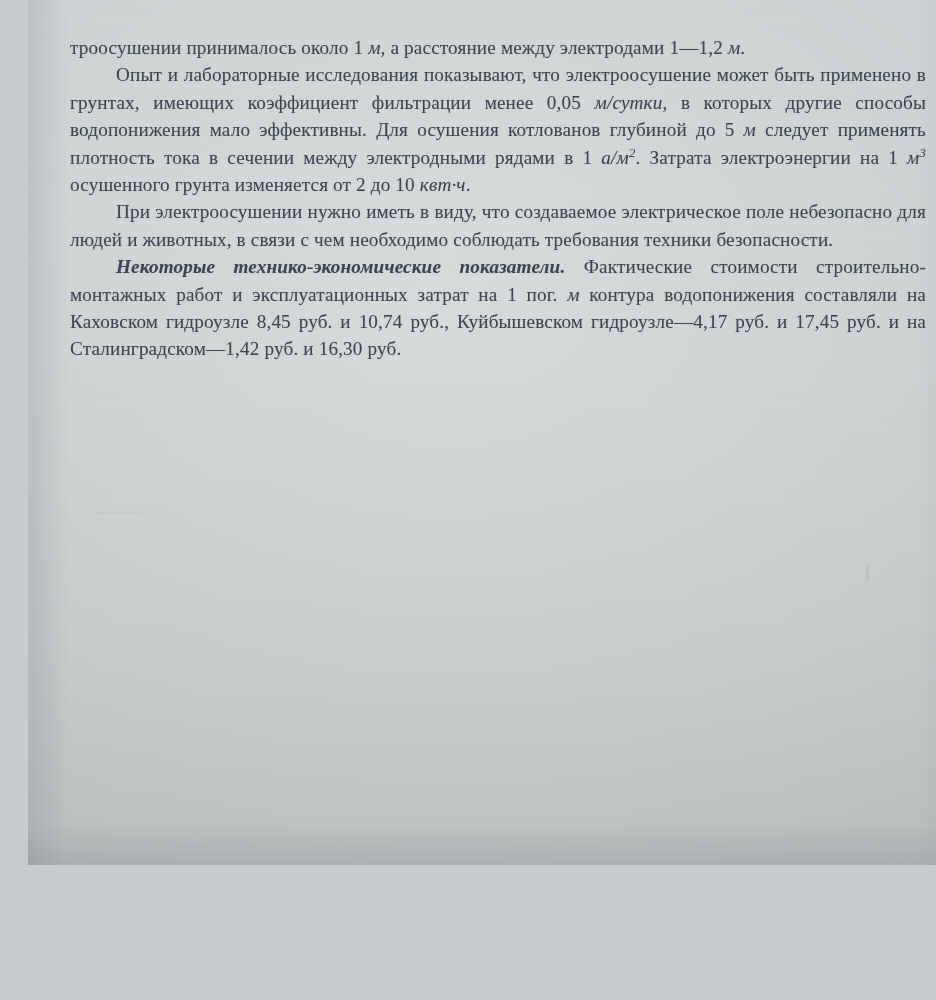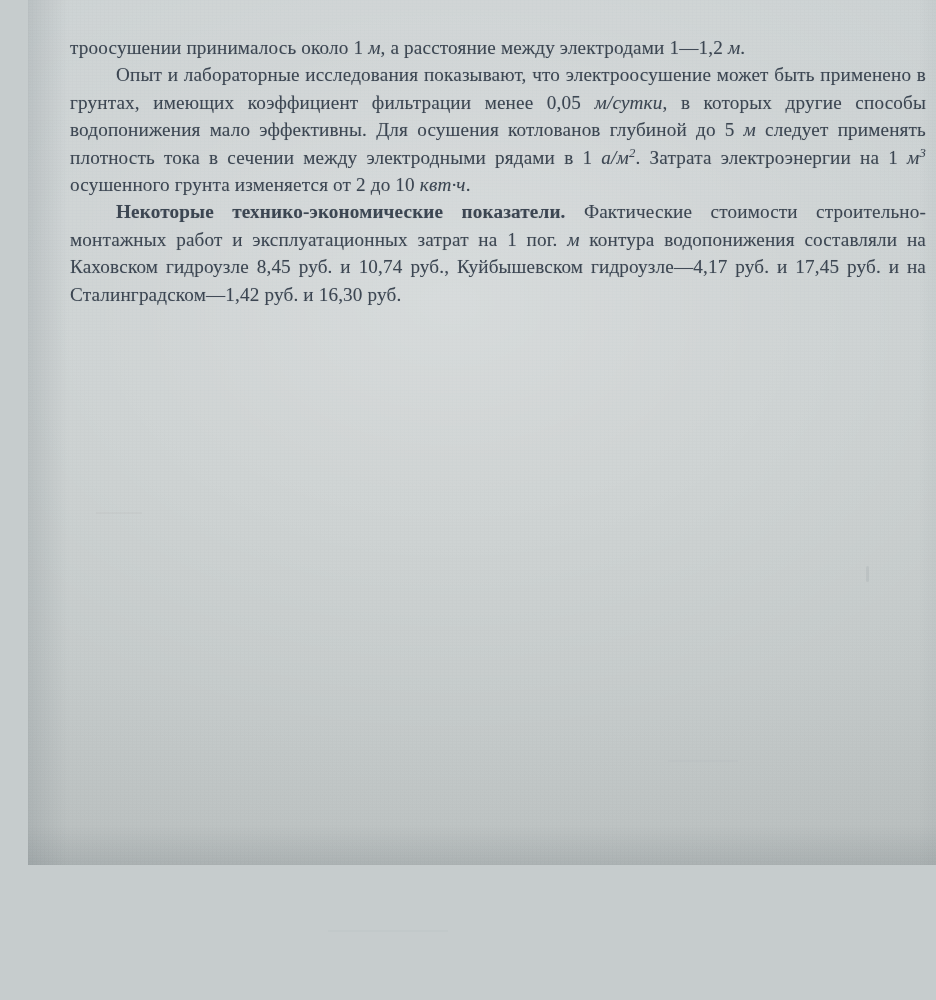--- a/index.html
+++ b/index.html
@@ -65,20 +65,21 @@
   }
   .indent {
     display: inline-block;
     width: 46px;
   }
   .ital {
     font-style: italic;
   }
   .bold {
     font-weight: bold;
+    font-style: italic;
   }
   sup {
     font-size: 0.66em;
     vertical-align: super;
     line-height: 0;
   }
   
   .mark {
     position: absolute;
     pointer-events: none;
@@ -91,20 +92,21 @@
 </style>
 </head>
 <body>
 
 <div class="page">
   <div class="texture"></div>
 
   <div class="text-block">
     <p class="para" id="p1"><span>троосушении принималось около 1 </span><span class="ital">м</span><span>, а расстояние между электродами 1—1,2 </span><span class="ital">м</span><span>.</span></p>
     <p class="para" id="p2"><span class="indent"></span><span>Опыт и лабораторные исследования показывают, что электроосушение может быть применено в грунтах, имеющих коэффициент фильтрации менее 0,05 </span><span class="ital">м/сутки</span><span>, в которых другие способы водопонижения мало эффективны. Для осушения котлованов глубиной до 5 </span><span class="ital">м</span><span> следует применять плотность тока в сечении между электродными рядами в 1 </span><span class="ital">а/м</span><sup class="ital">2</sup><span>. Затрата электроэнергии на 1 </span><span class="ital">м</span><sup class="ital">3</sup><span> осушенного грунта изменяется от 2 до 10 </span><span class="ital">квт·ч</span><span>.</span></p>
+    <p class="para" id="p3"><span class="indent"></span><span>При электроосушении нужно иметь в виду, что создаваемое электрическое поле небезопасно для людей и животных, в связи с чем необходимо соблюдать требования техники безопасности.</span></p>
     <p class="para" id="p4"><span class="indent"></span><span class="bold">Некоторые технико-экономические показатели.</span><span> Фактические стоимости строительно-монтажных работ и эксплуатационных затрат на 1 пог. </span><span class="ital">м</span><span> контура водопонижения составляли на Каховском гидроузле 8,45 руб. и 10,74 руб., Куйбышевском гидроузле—4,17 руб. и 17,45 руб. и на Сталинградском—1,42 руб. и 16,30 руб.</span></p>
   </div>
 
   <div class="mark mark-a"></div>
   <div class="mark mark-b"></div>
   <div class="mark mark-c"></div>
   <div class="mark mark-d"></div>
 </div>
 
 </body></html>

